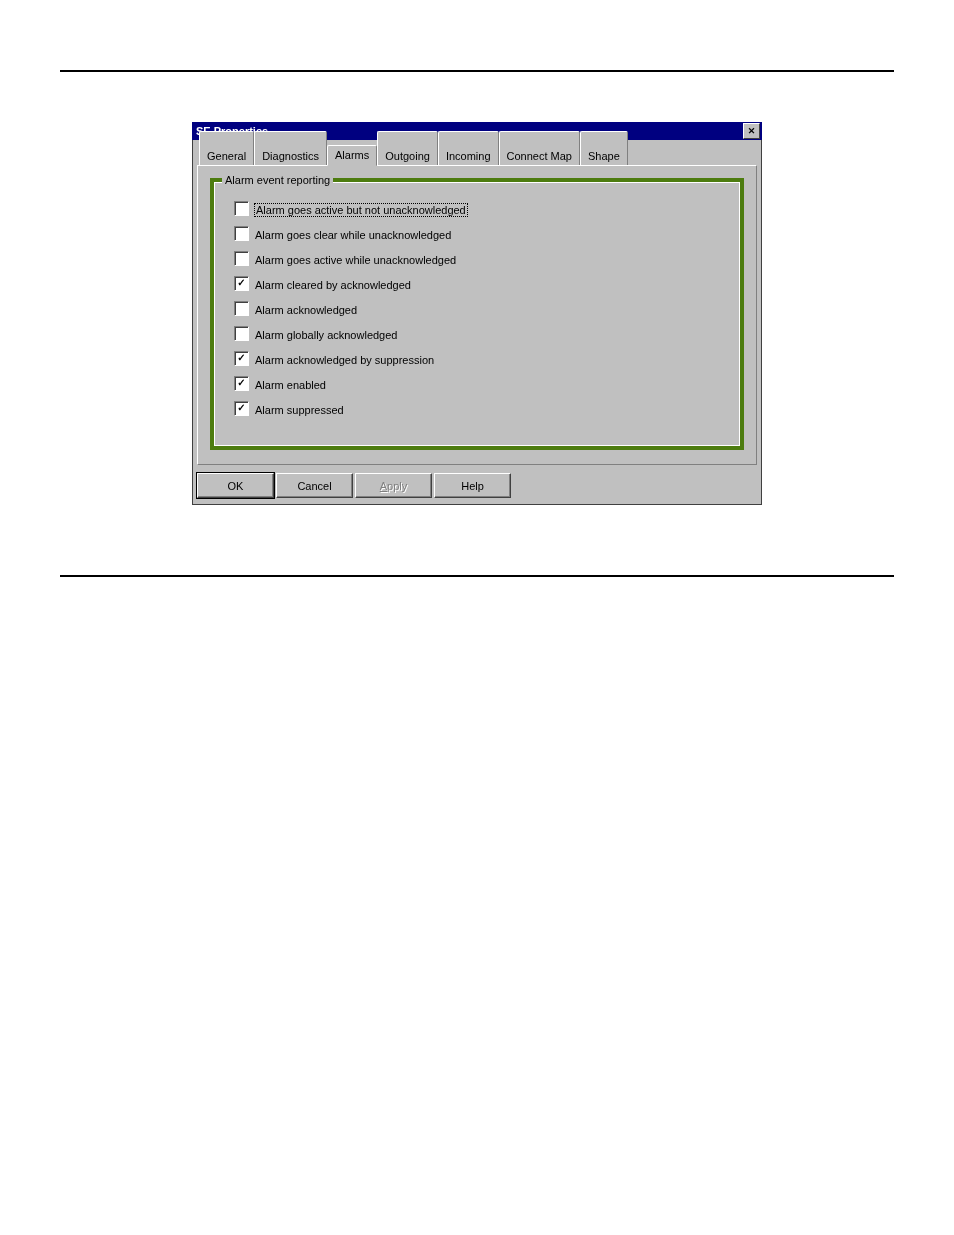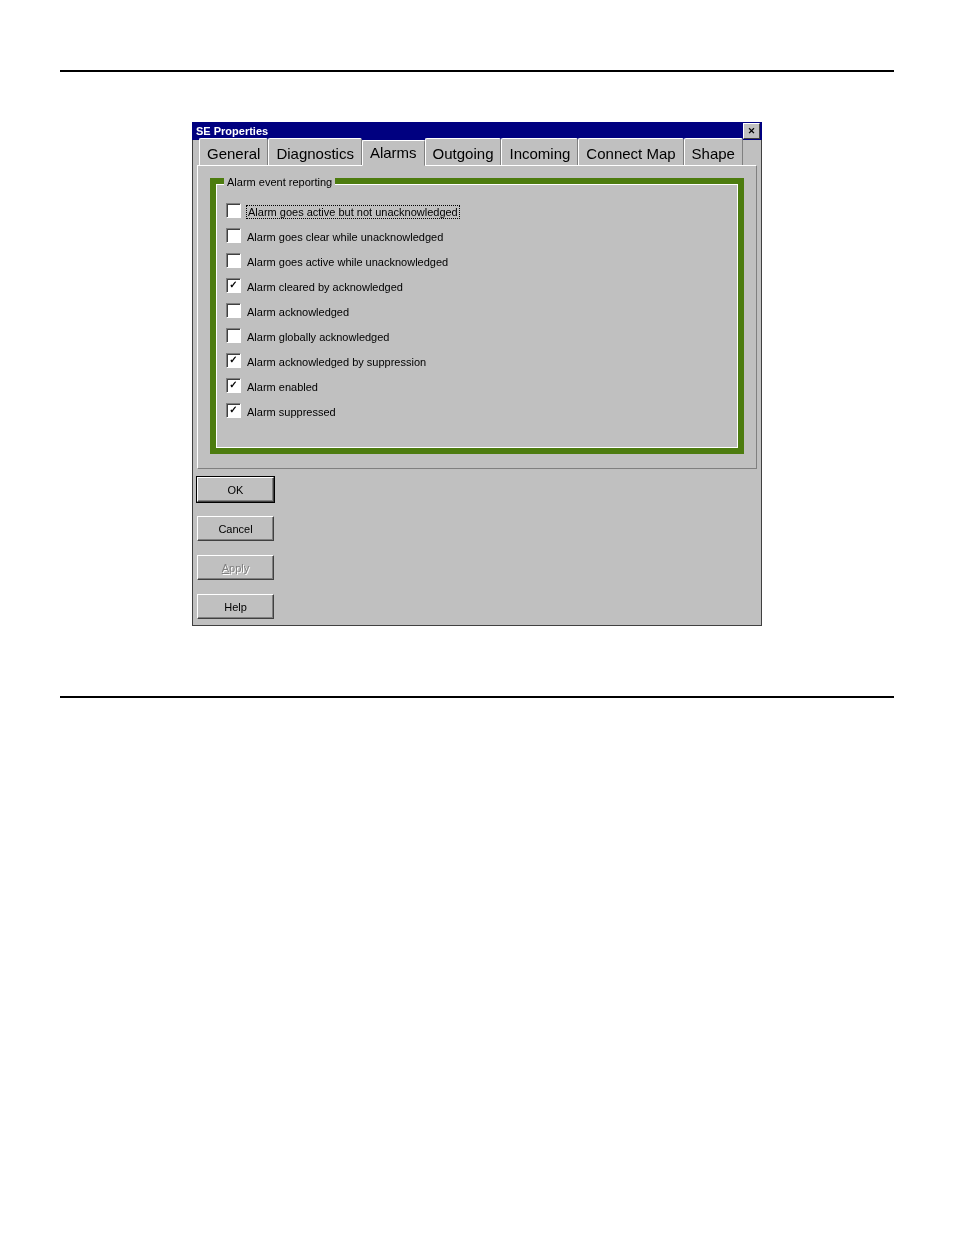--- a/index.html
+++ b/index.html
@@ -6,31 +6,31 @@
   .hr{border-top:2px solid #000;margin:0 60px;}
   .hr.top{margin-top:70px;}
   .hr.bottom{margin-top:70px;}
   .win-wrap{width:570px;margin:50px auto 0 auto;}
   .titlebar{background:#000080;color:#fff;display:flex;align-items:center;justify-content:space-between;height:18px;padding:0 2px 0 4px;font-weight:bold;}
   .titlebar .title{font-size:11px;}
   .close-btn{width:15px;height:14px;background:#c0c0c0;border:1px solid #fff;border-right-color:#404040;border-bottom-color:#404040;display:flex;align-items:center;justify-content:center;}
   .close-x{font-family:Arial,sans-serif;font-size:9px;font-weight:bold;color:#000;line-height:1;}
   .win-body{background:#c0c0c0;border:1px solid #404040;border-top:none;padding:4px 4px 6px 4px;}
   .tabstrip{display:flex;align-items:flex-end;padding-left:2px;height:21px;}
-  .tab{background:#c0c0c0;border:1px solid #808080;border-bottom:none;border-top-color:#fff;border-left-color:#fff;padding:6px 7px 3px 7px;margin-right:0px;font-size:15px;position:relative;border-radius:2px 2px 0 0;}
+  .tab{background:#c0c0c0;border:1px solid #808080;border-bottom:none;border-top-color:#fff;border-left-color:#fff;padding:18px 7px 3px 7px;margin-right:0px;font-size:11px;position:relative;border-radius:2px 2px 0 0;}
   .tab.active{border-bottom:1px solid #c0c0c0;z-index:3;margin-bottom:-1px;padding-top:3px;padding-bottom:4px;}
   .tabpanel{border:1px solid #fff;border-right-color:#808080;border-bottom-color:#808080;background:#c0c0c0;padding:12px 12px 14px 12px;position:relative;z-index:1;}
-  .groupbox{border:6px solid #4d7c0f;box-shadow:inset -1px -1px 0 #fff, inset 1px 1px 0 #fff;padding:14px 10px 20px 10px;position:relative;}
+  .groupbox{border:4px solid #4d7c0f;box-shadow:inset -1px -1px 0 #fff, inset 1px 1px 0 #fff;padding:14px 10px 20px 20px;position:relative;}
   .group-label{position:absolute;top:-8px;left:8px;background:#c0c0c0;padding:0 3px;font-size:11px;}
   .check-row{display:flex;align-items:flex-end;margin:5px 0 10px 0;}
   .cbox{width:13px;height:13px;background:#fff;border:1px solid #808080;border-right-color:#fff;border-bottom-color:#fff;box-shadow:inset 1px 1px 0 #404040;display:inline-flex;align-items:center;justify-content:center;margin-right:6px;flex:0 0 auto;}
   .cbox.checked::after{content:"✓";font-size:10px;line-height:1;font-weight:bold;color:#000;position:relative;top:-1px;}
   .cb-label{font-size:11px;}
   .focus-rect{outline:1px dotted #000;outline-offset:0;padding:0 1px;}
-  .btn-row{display:flex;justify-content:flex-end;gap:14px;padding:8px 6px 0 0;flex-direction:column;}
+  .btn-row{display:flex;gap:2px;padding:8px 6px 0 0;}
   .btn{width:75px;height:23px;background:#c0c0c0;border:1px solid #fff;border-right-color:#404040;border-bottom-color:#404040;box-shadow:inset -1px -1px 0 #808080;display:flex;align-items:center;justify-content:center;font-size:11px;}
   .btn.default{outline:1px solid #000;}
   .btn.disabled{color:#808080;text-shadow:1px 1px 0 #fff;}
 </style>
 </head>
 <body>
 
 <div class="hr top"></div>
 
 <div class="win-wrap">

